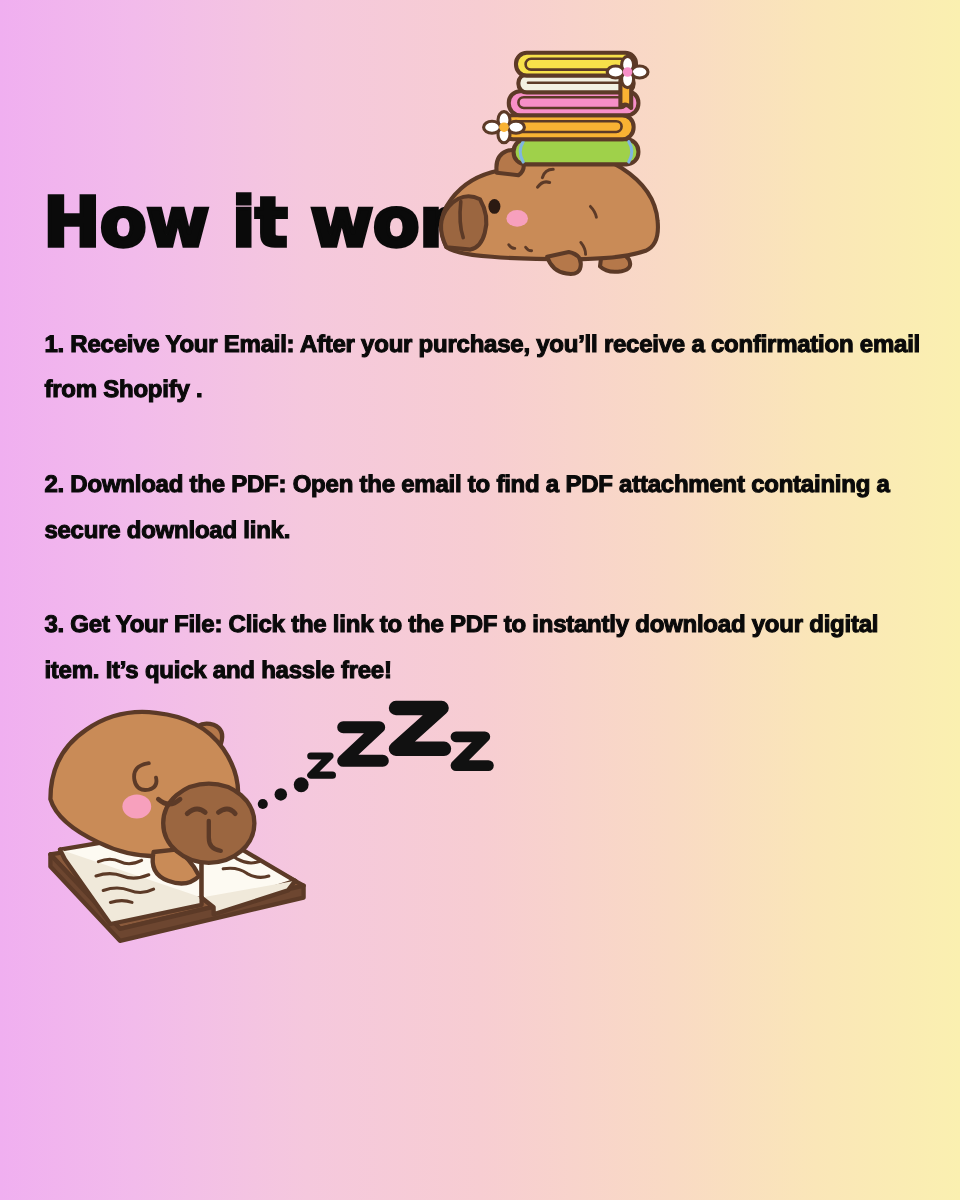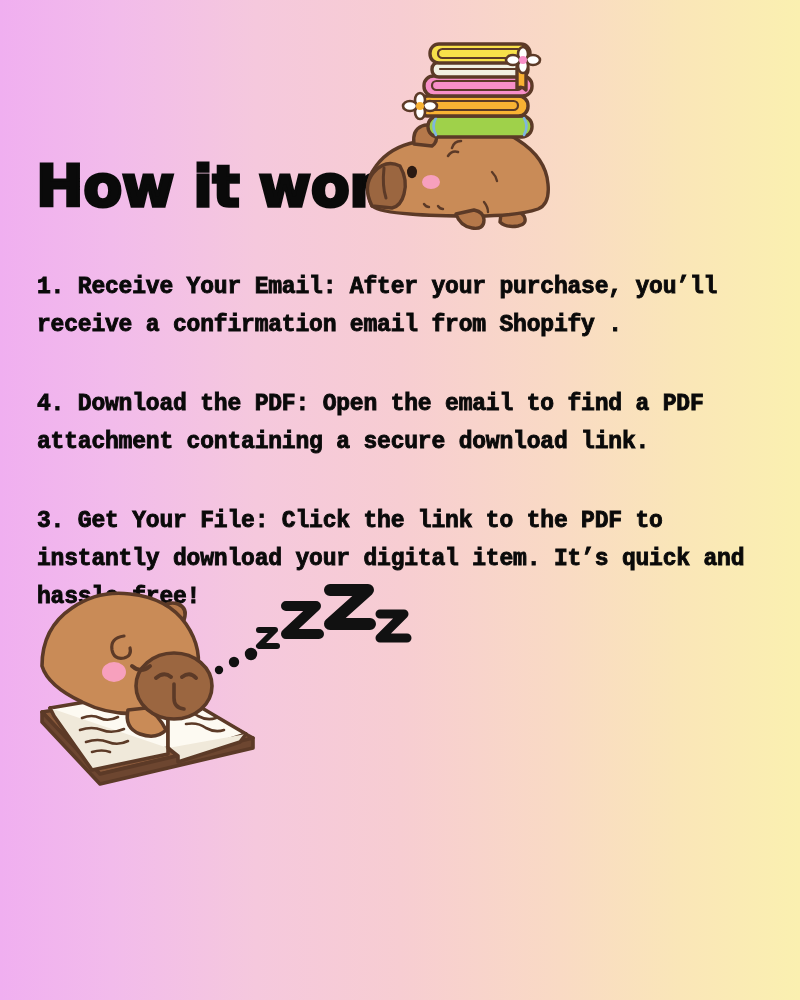--- a/index.html
+++ b/index.html
@@ -46,23 +46,23 @@
   }
 
   
   .steps {
     position: absolute;
     left: 37px;
     top: 268px;
     width: 730px;
   }
   .step {
-    font-family: Liberation Mono, monospace;
+    font-family: Liberation Sans, sans-serif;
     font-weight: 900;
-    font-size: 23px;
+    font-size: 20px;
     line-height: 38px;
     color: #0a0a0a;
     -webkit-text-stroke: 0.9px #0a0a0a;
     margin-bottom: 41px;
     letter-spacing: -0.2px;
   }
   .step:last-child { margin-bottom: 0; }
 
   
   .capy-books {
@@ -171,21 +171,21 @@
           </g>
           <circle cx="68" cy="50" r="4" fill="#f9b233" stroke="none"></circle>
         </g>
 
       </g>
     </svg>
   </div>
 
   <div class="steps">
     <div class="step">1. Receive Your Email: After your purchase, you’ll receive a confirmation email from Shopify .</div>
-    <div class="step">4. Download the PDF: Open the email to find a PDF attachment containing a secure download link.</div>
+    <div class="step">2. Download the PDF: Open the email to find a PDF attachment containing a secure download link.</div>
     <div class="step">3. Get Your File: Click the link to the PDF to instantly download your digital item. It’s quick and hassle free!</div>
   </div>
 
   <div class="capy-sleep">
     <svg viewBox="0 0 400 206" xmlns="http://www.w3.org/2000/svg">
       <g stroke="#5c3a27" stroke-width="3.6" stroke-linejoin="round" stroke-linecap="round">
 
         <g>
 
           <path d="M14 124 L140 104 L225 150 L72 186 Z" fill="#8a5a3c"></path>

